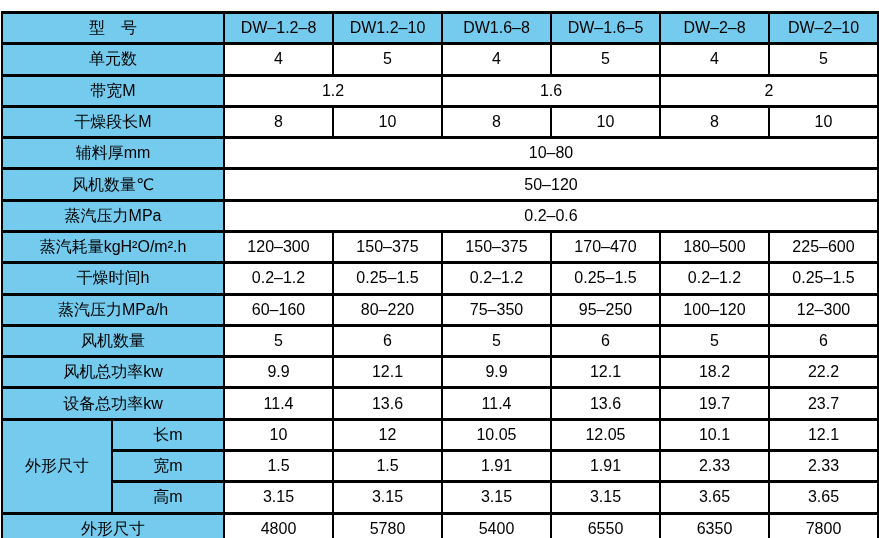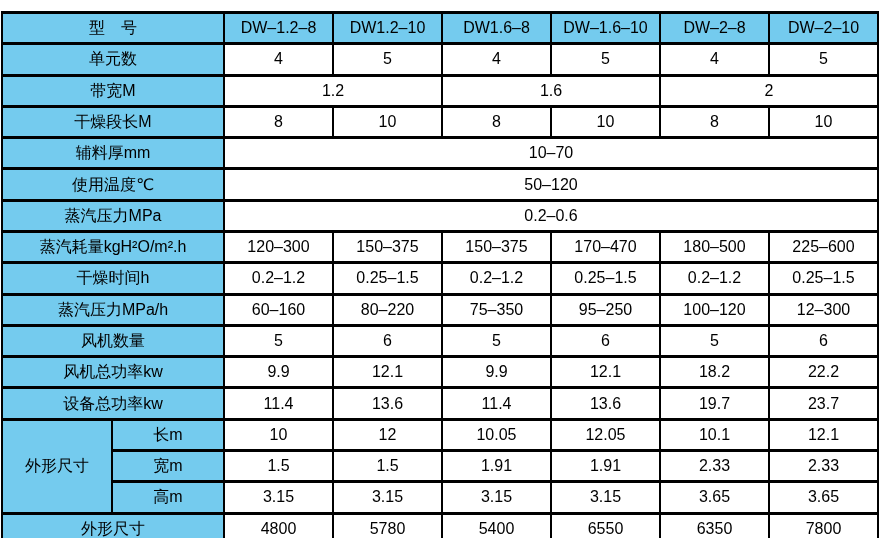--- a/index.html
+++ b/index.html
@@ -54,21 +54,21 @@
     <col style="width:109px">
       <col style="width:109px">
       <col style="width:109px">
   </colgroup>
   <tbody>
     <tr>
       <td class="h" colspan="2">型　号</td>
       <td class="h">DW–1.2–8</td>
       <td class="h">DW1.2–10</td>
       <td class="h">DW1.6–8</td>
-      <td class="h">DW–1.6–10</td>
+      <td class="h">DW–1.6–5</td>
       <td class="h">DW–2–8</td>
       <td class="h">DW–2–10</td>
     </tr>
 
     <tr>
       <td class="h" colspan="2">单元数</td>
       <td>4</td>
       <td>5</td>
       <td>4</td>
       <td>5</td>
@@ -88,25 +88,25 @@
       <td>8</td>
       <td>10</td>
       <td>8</td>
       <td>10</td>
       <td>8</td>
       <td>10</td>
     </tr>
 
     <tr>
       <td class="h" colspan="2">辅料厚mm</td>
-      <td colspan="6">10–70</td>
-    </tr>
-
-    <tr>
-      <td class="h" colspan="2">使用温度℃</td>
+      <td colspan="6">10–80</td>
+    </tr>
+
+    <tr>
+      <td class="h" colspan="2">风机数量℃</td>
       <td colspan="6">50–120</td>
     </tr>
 
     <tr>
       <td class="h" colspan="2">蒸汽压力MPa</td>
       <td colspan="6">0.2–0.6</td>
     </tr>
 
     <tr>
       <td class="h" colspan="2">蒸汽耗量kgH²O/m².h</td>

